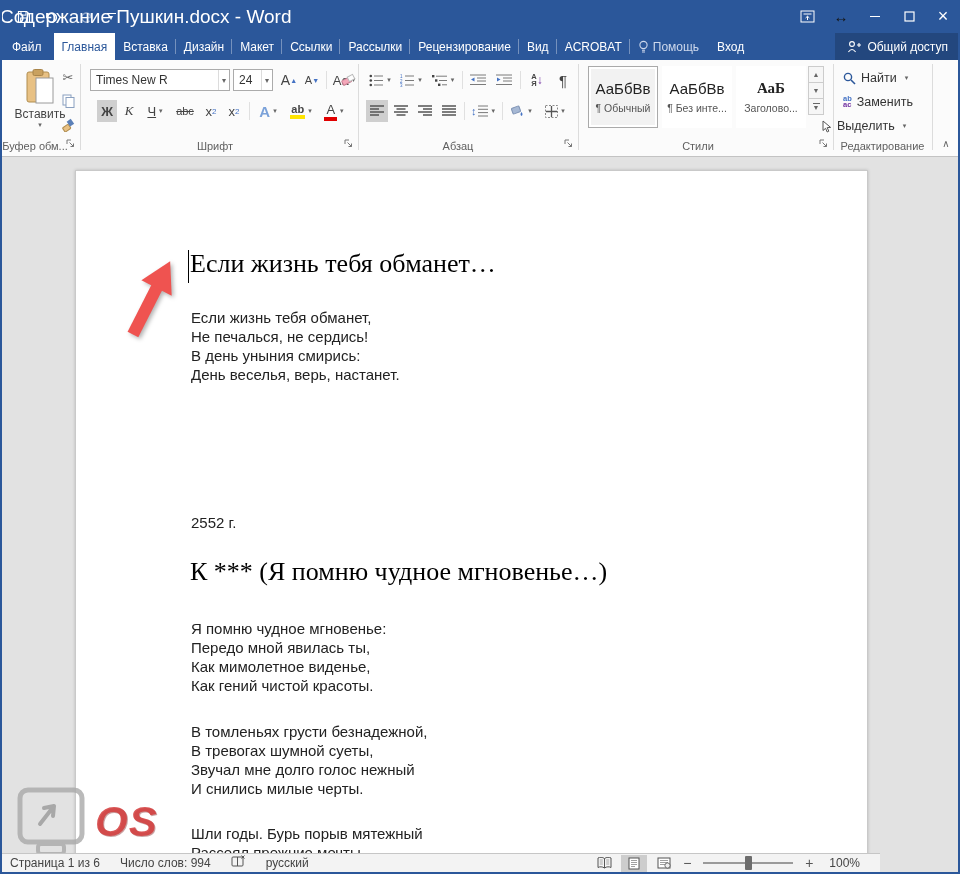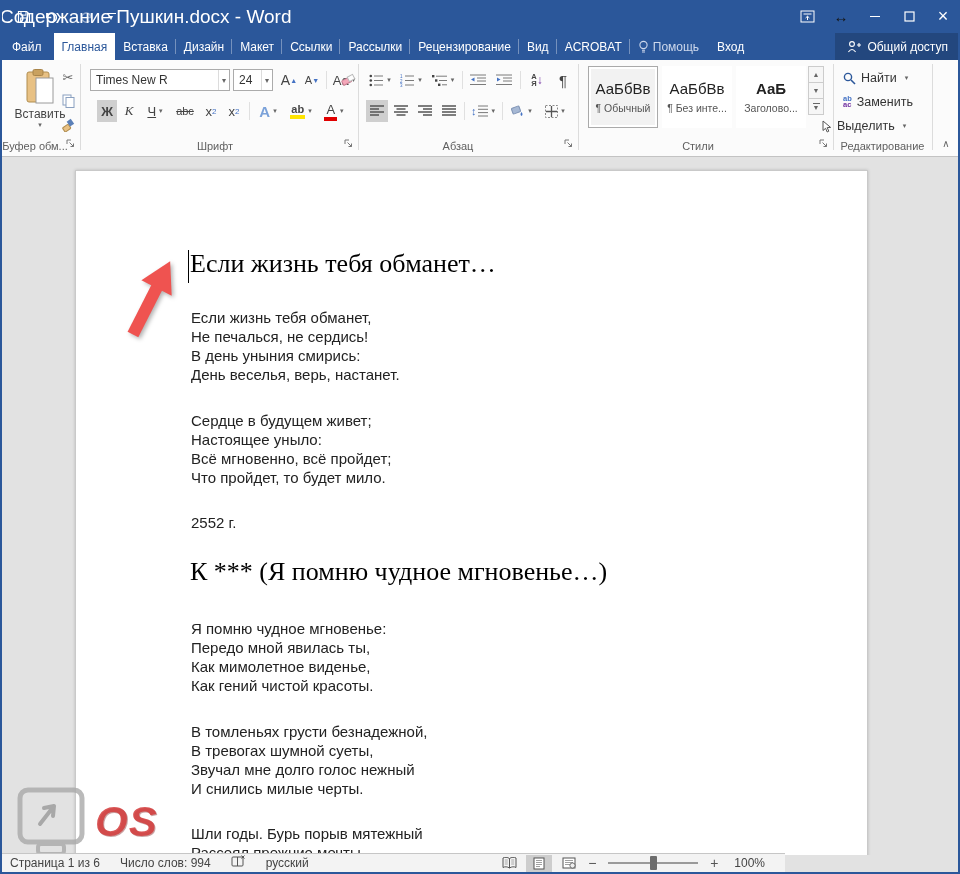--- a/index.html
+++ b/index.html
@@ -50,21 +50,21 @@
   .u { text-decoration:underline; }
   .st { text-decoration:line-through; }
   .minisep { position:absolute; top:2px; height:18px; border-left:1px solid #e0e0e0; }
 
   
   .stylecard { position:absolute; top:6px; width:70px; height:62px; background:#fff;
                display:flex; flex-direction:column; align-items:center; justify-content:center; }
   .stylecard.sel { border:1px solid #aaa; box-shadow:inset 0 0 0 2px #fff; background:#f2f2f2; }
   .stylecard .sample { font-size:15px; color:#222; }
   .stylecard .sname { font-size:10.5px; color:#555; margin-top:5px; white-space:nowrap; }
-  .h-sample { font-family:Liberation Sans, sans-serif; font-weight:bold; font-size:22px; }
+  .h-sample { font-family:Liberation Serif, serif; font-weight:bold; font-size:22px; }
   .scrollstrip { position:absolute; display:flex; flex-direction:column; }
   .scrollstrip .sb { width:16px; height:17px; border:1px solid #ccc; background:#f6f6f6; margin-top:-1px;
                      display:flex; flex-direction:column; align-items:center; justify-content:center;
                      font-size:7px; color:#666; line-height:5px; }
 
   
   .edrow { position:absolute; display:flex; align-items:center; gap:5px; font-size:12.5px; color:#333; height:20px; }
 
   
   .canvas { position:absolute; top:158px; left:0; width:960px; height:697px; background:#e2e2e2; overflow:hidden; }
@@ -76,21 +76,21 @@
   .caret { position:absolute; left:112px; width:1px; height:33px; background:#000; }
 
   .red-arrow { position:absolute; left:122px; top:95px; }
   .wm { position:absolute; font-weight:800; font-size:42px; letter-spacing:1px;
         font-family:"Liberation Sans","DejaVu Sans",sans-serif; }
   .wm-os { left:95px; top:640px; color:rgba(211,59,59,.85); text-shadow:1px 1px 0 rgba(120,20,20,.4); font-style:italic; }
   .wm-helper { left:170px; top:638px; color:rgba(190,190,190,.25);
                -webkit-text-stroke:2px rgba(160,160,160,.7); }
 
   
-  .statusbar { position:absolute; left:0; bottom:2px; width:785px; height:19px; background:#f3f3f3;
+  .statusbar { position:absolute; left:0; bottom:2px; width:880px; height:19px; background:#f3f3f3;
                border-top:1px solid #c6c6c6; display:flex; align-items:center; font-size:12px; color:#444; z-index:20; }
   .sb-item { padding:0 10px; white-space:nowrap; }
   .sb-right { margin-left:auto; display:flex; align-items:center; gap:4px; padding-right:8px; }
   .viewbtn { width:26px; height:17px; display:flex; align-items:center; justify-content:center; }
   .viewbtn.on { background:#cdcdcd; }
   .zoomtrack { position:relative; width:90px; height:2px; background:#9a9a9a; margin:0 6px; }
   .zoomthumb { position:absolute; left:42px; top:-6px; width:7px; height:14px; background:#6d6d6d; border-radius:1px; }
   .zsign { font-size:14px; color:#555; width:12px; text-align:center; }
 </style>
 </head>
@@ -431,24 +431,20 @@
   </div>
 
   <div class="canvas">
     <div class="page">
       <div class="caret" style="top:79px"></div>
       <div class="doc-h" style="top:78px">Если жизнь тебя обманет…</div>
       <div class="doc-p" style="top:137px">Если жизнь тебя обманет,
 Не печалься, не сердись!
 В день уныния смирись:
 День веселья, верь, настанет.</div>
-      <div class="doc-p" style="top:240px">Сердце в будущем живет;
-Настоящее уныло:
-Всё мгновенно, всё пройдет;
-Что пройдет, то будет мило.</div>
       <div class="doc-p" style="top:342px">2552 г.</div>
       <div class="doc-h" style="top:386px">К *** (Я помню чудное мгновенье…)</div>
       <div class="doc-p" style="top:551px">В томленьях грусти безнадежной,
 В тревогах шумной суеты,
 Звучал мне долго голос нежный
 И снились милые черты.</div>
       <div class="doc-p" style="top:448px">Я помню чудное мгновенье:
 Передо мной явилась ты,
 Как мимолетное виденье,
 Как гений чистой красоты.</div>

